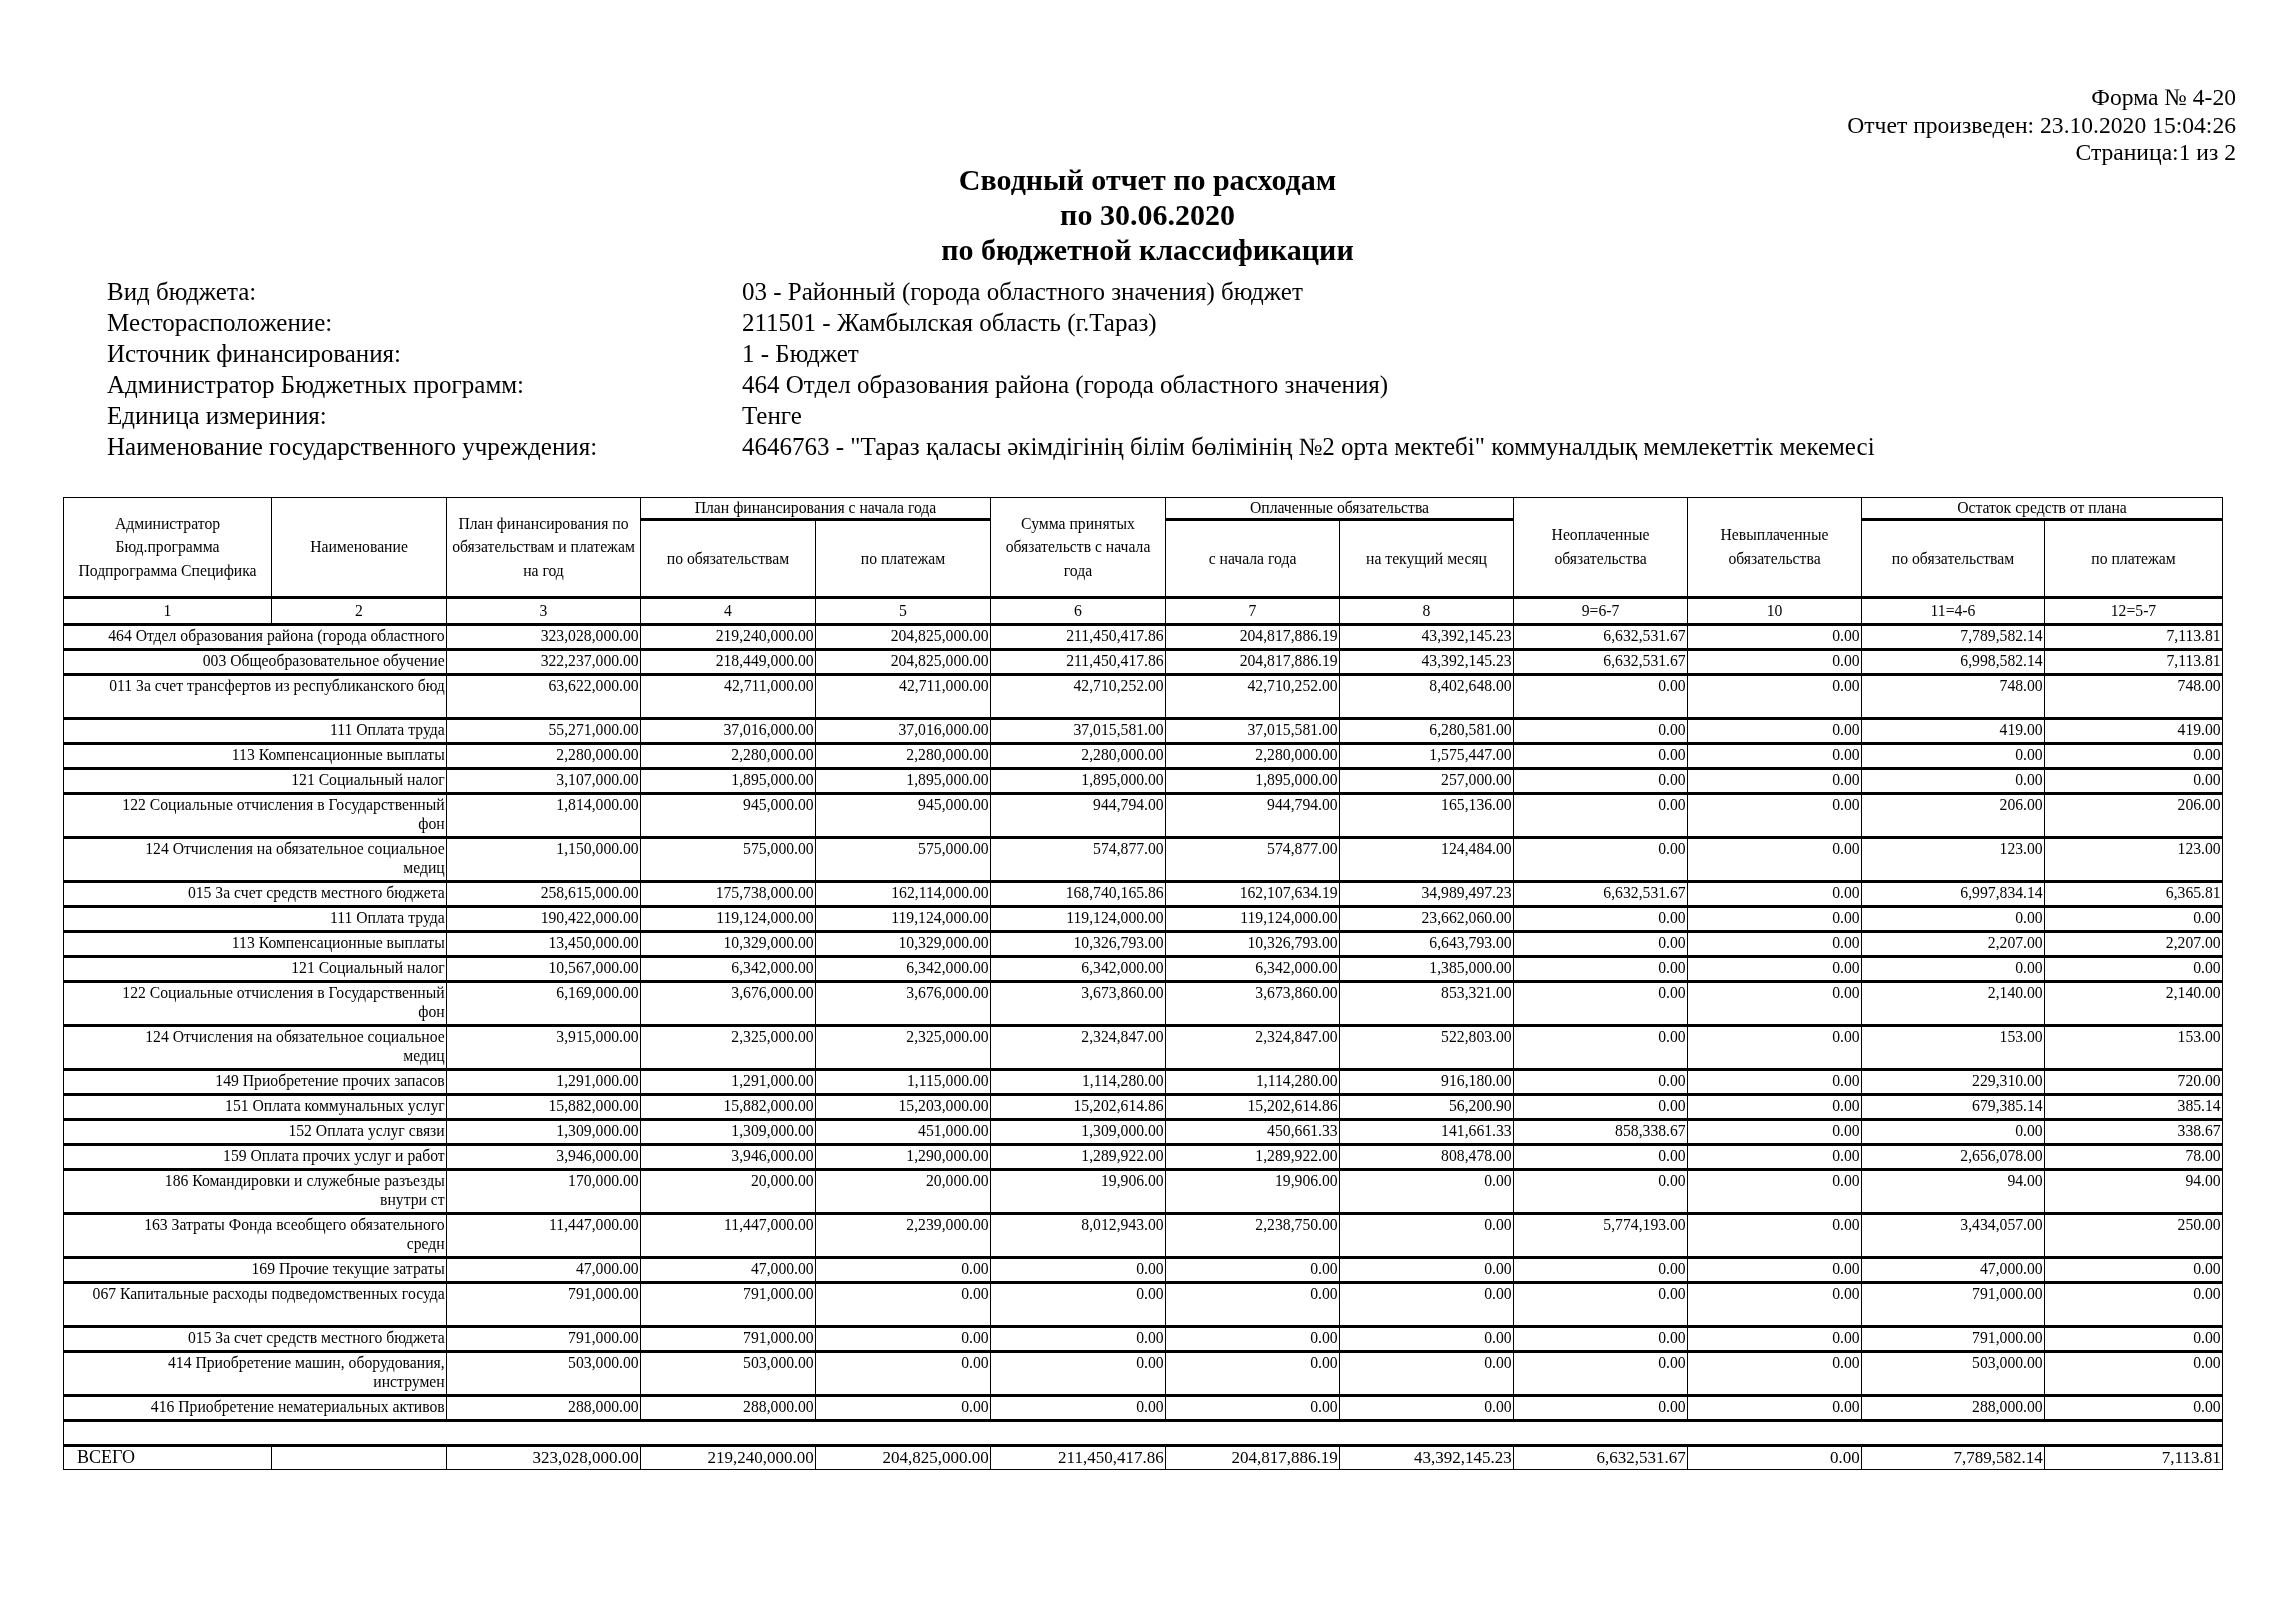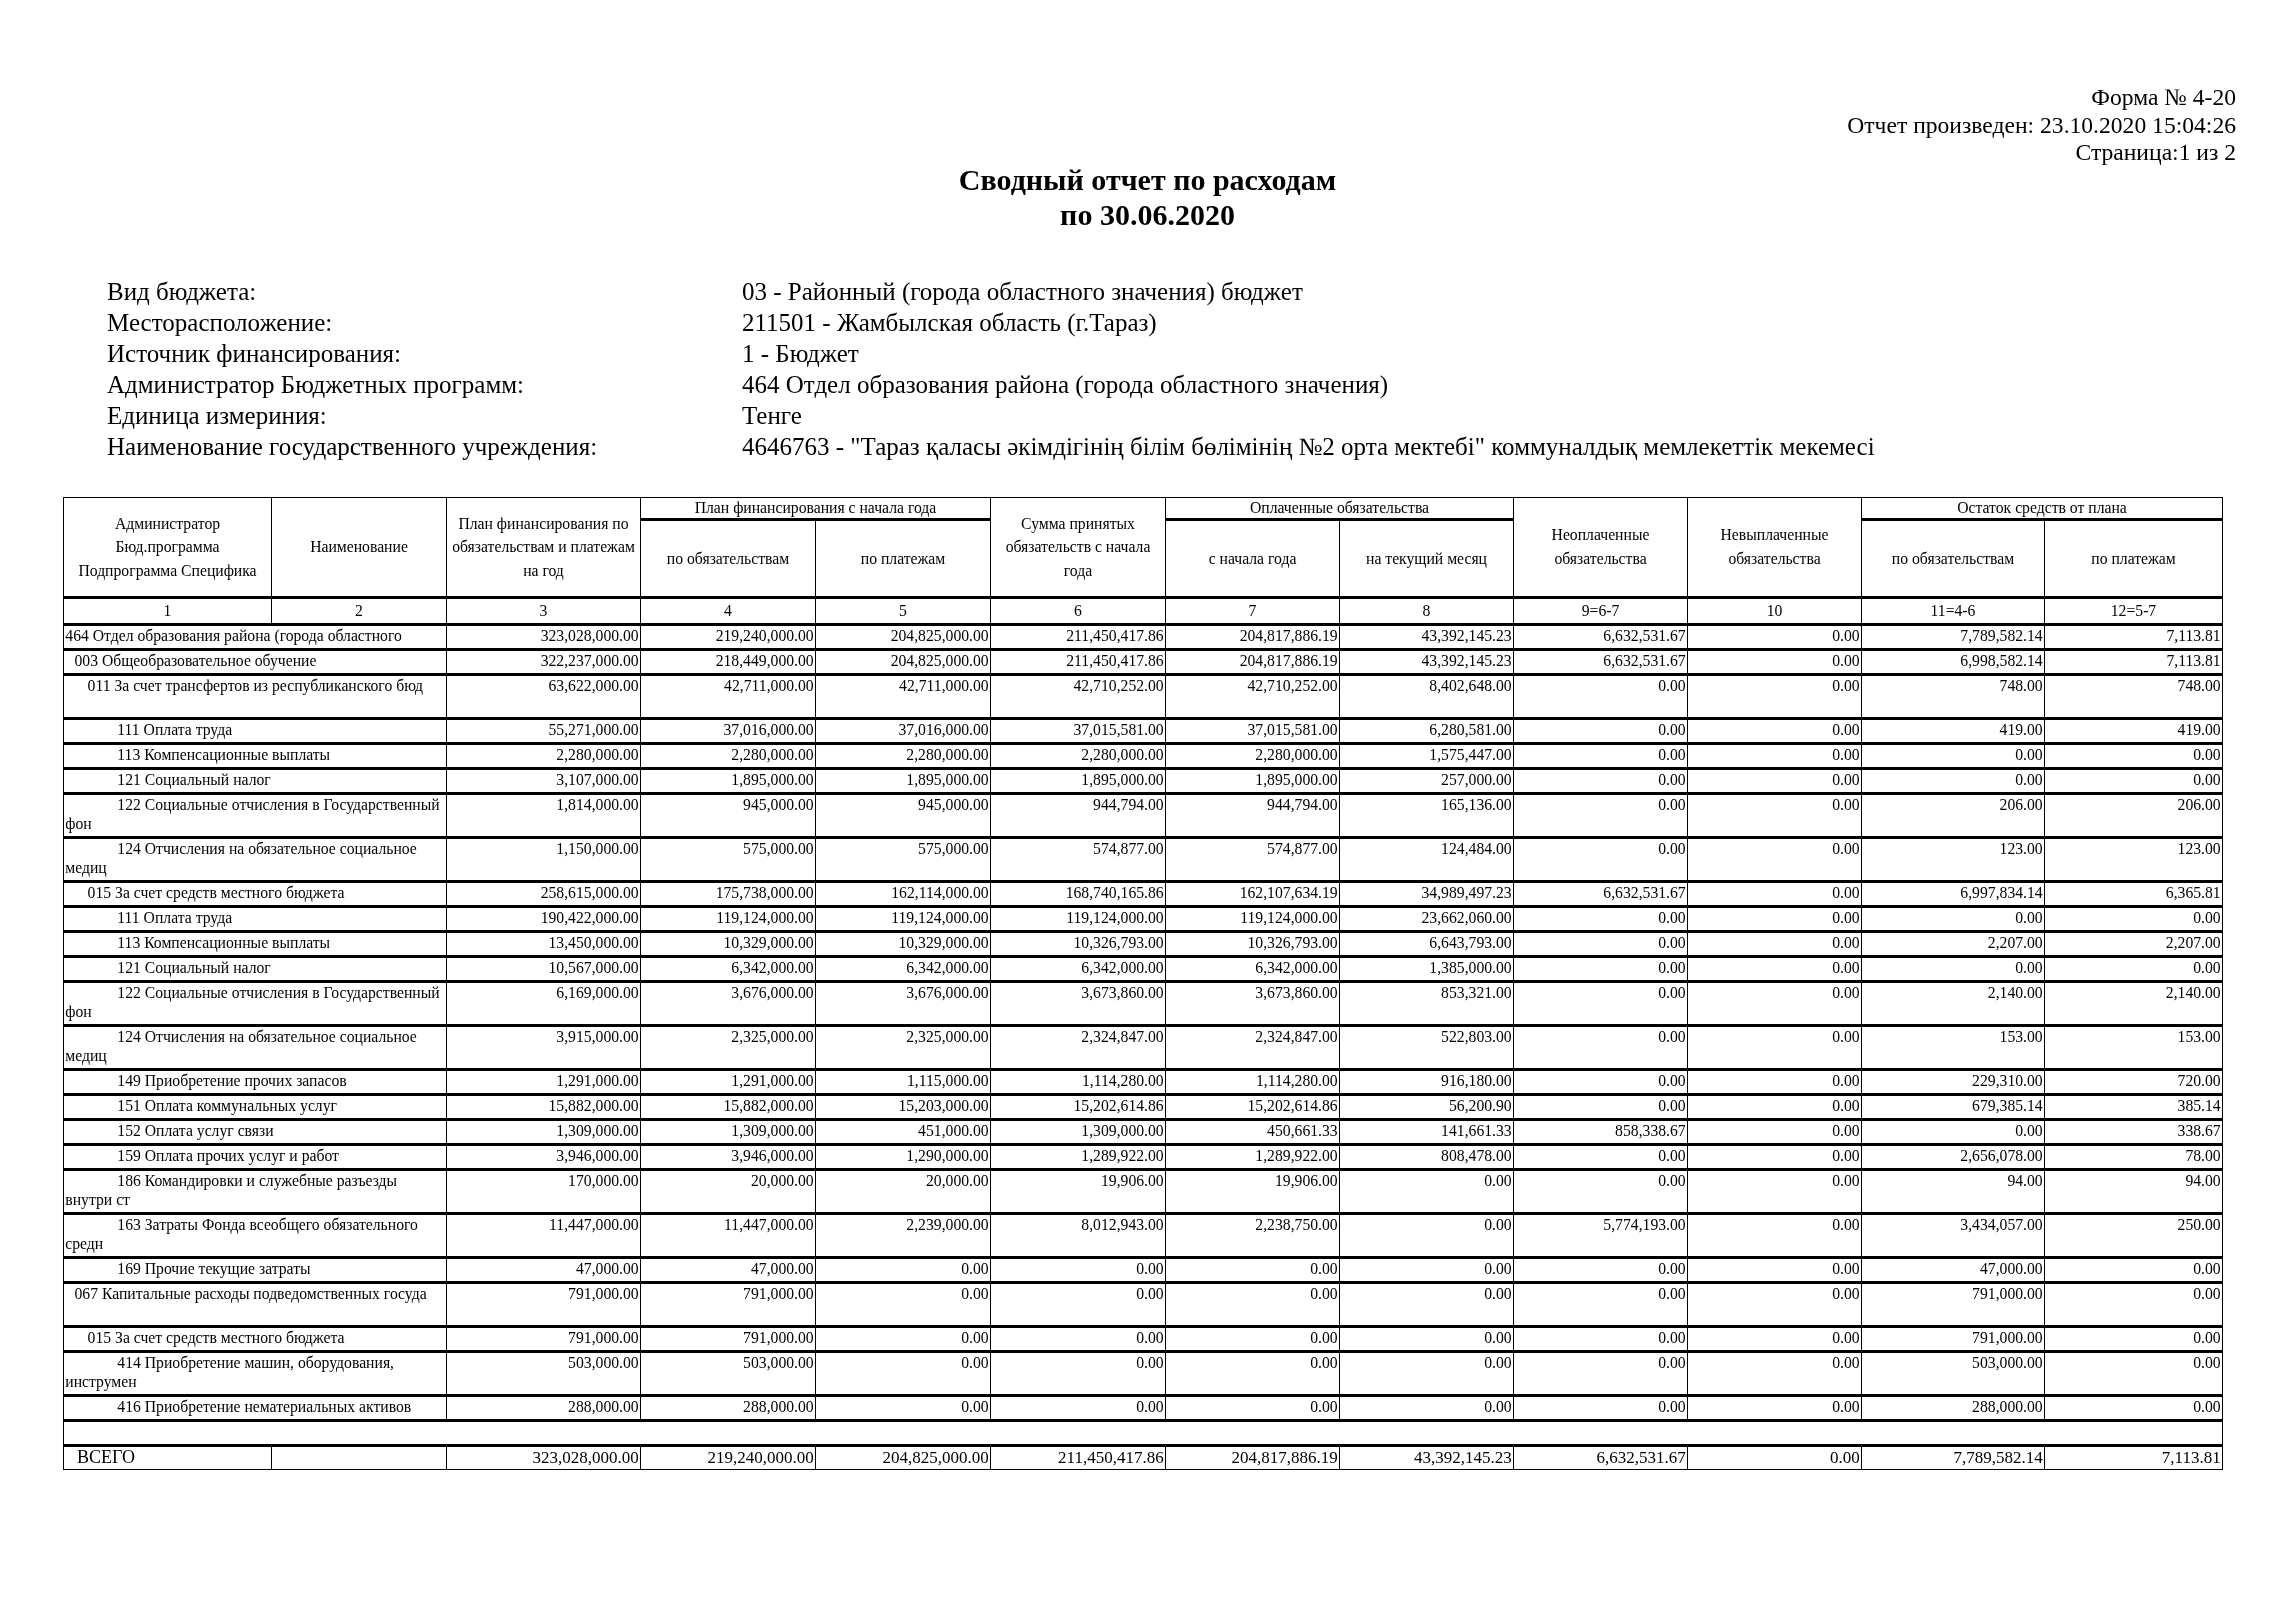--- a/index.html
+++ b/index.html
@@ -29,40 +29,41 @@
   }
   table.report td, table.report th {
     border: 1.3px solid #000; padding: 0 1.3px; font-weight: normal;
     vertical-align: top; overflow: hidden;
   }
   table.report th { vertical-align: middle; line-height: 23.6px; }
   table.report tr.thick-top td, table.report tr.thick-top th { border-top: 3.3px solid #000; }
   table.report tbody tr td { border-top: 3.3px solid #000; height: 22px; }
   table.report tbody tr.tall td { height: 41px; }
   td.num { text-align: right; padding-right: 0.7px; white-space: nowrap; }
-  td.name { text-align: left; white-space: normal; line-height: 19.6px; margin-left: 8px; }
+  td.name { text-align: right; white-space: normal; line-height: 19.6px; margin-left: 8px; }
   .ind1 { padding-left: 10.5px !important; }
   .ind2 { padding-left: 23.6px !important; text-indent: 0; }
   .ind3 { text-indent: 52px; }
   tr.total td { font-size: 18px; height: 30px; vertical-align: middle; }
   tr.total td.num { font-size: 17px; }
   tr.spacer td { height: 23.6px; }
 </style>
 </head>
 <body>
 
 <div class="meta-right">
   <div>Форма № 4-20</div>
   <div>Отчет произведен: 23.10.2020 15:04:26</div>
   <div>Страница:1 из 2</div>
 </div>
 
 <div class="title-block">
   <div>Сводный отчет по расходам</div>
   <div>по 30.06.2020</div>
+  <div>по бюджетной классификации</div>
 </div>
 
 <div class="info-block">
   <div class="info-row">
     <span class="info-label">Вид бюджета:</span>
     <span class="info-value">03 - Районный (города областного значения) бюджет</span>
   </div>
   <div class="info-row">
     <span class="info-label">Месторасположение:</span>
     <span class="info-value">211501 - Жамбылская область (г.Тараз)</span>

